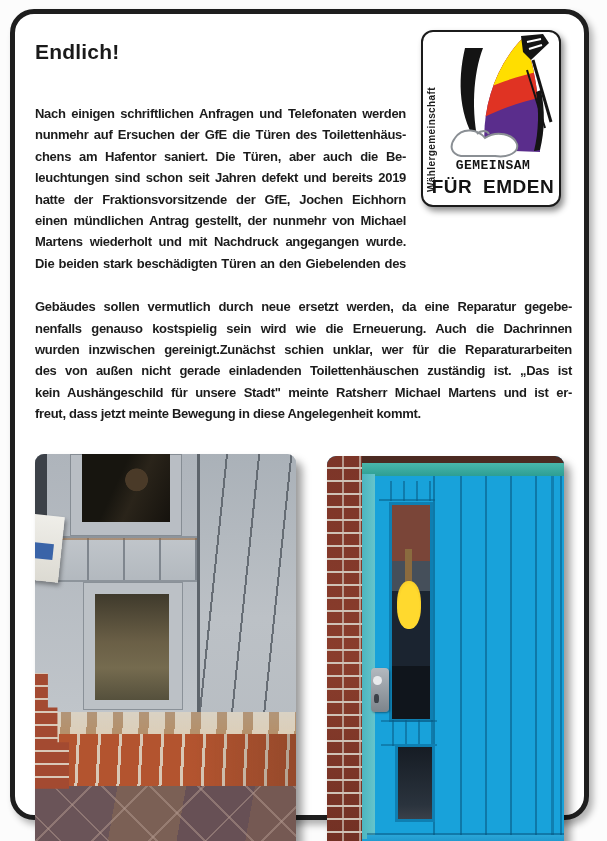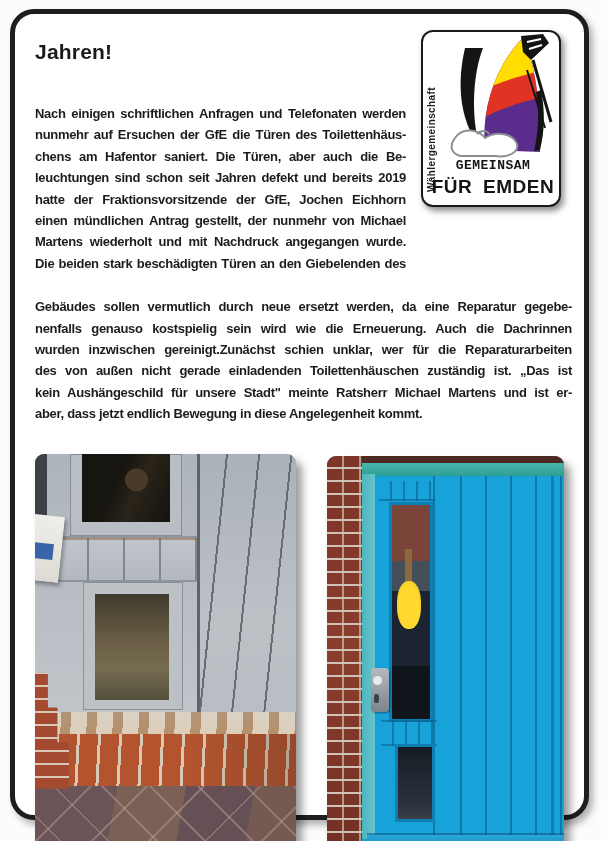--- a/index.html
+++ b/index.html
@@ -123,21 +123,21 @@
   .p2-sill{left:40px;right:0;bottom:14px;height:16px;
     background:linear-gradient(180deg,#2aa6d8,#1187c0);box-shadow:0 -2px 0 rgba(8,80,120,.5);}
   .p2-ground{left:30px;right:0;bottom:0;height:14px;background:
     repeating-linear-gradient(90deg,#5d2a1f 0 9px,#7a4033 9px 11px);}
 </style>
 </head>
 <body>
 
 <div class="frame">
 
-  <h1 class="title">Jahren!</h1>
+  <h1 class="title">Endlich!</h1>
 
   <div class="logo-box">
     <div class="logo-vertical">Wählergemeinschaft</div>
     <svg class="logo-svg" viewBox="0 0 122 126" xmlns="http://www.w3.org/2000/svg">
       <defs>
         <clipPath id="sailclip">
           <path d="M86,4 C98,30 104,70 103,118 L48,116 C44,80 56,34 86,4 Z"></path>
         </clipPath>
       </defs>
 
@@ -171,21 +171,21 @@
 leuchtungen sind schon seit Jahren defekt und bereits 2019
 hatte der Fraktionsvorsitzende der GfE, Jochen Eichhorn
 einen mündlichen Antrag gestellt, der nunmehr von Michael
 Martens wiederholt und mit Nachdruck angegangen wurde.
 Die beiden stark beschädigten Türen an den Giebelenden des</div>
   <div class="body-wide">Gebäudes sollen vermutlich durch neue ersetzt werden, da eine Reparatur gegebe-
 nenfalls genauso kostspielig sein wird wie die Erneuerung. Auch die Dachrinnen
 wurden inzwischen gereinigt.Zunächst schien unklar, wer für die Reparaturarbeiten
 des von außen nicht gerade einladenden Toilettenhäuschen zuständig ist. „Das ist
 kein Aushängeschild für unsere Stadt" meinte Ratsherr Michael Martens und ist er-</div>
-  <div class="body-last">aber, dass jetzt endlich Bewegung in diese Angelegenheit kommt.</div>
+  <div class="body-last">freut, dass jetzt meinte Bewegung in diese Angelegenheit kommt.</div>
 
   <div class="photos">
 
     <div class="photo old">
       <div class="p1-planks"></div>
       <div class="p1-door"></div>
       <div class="p1-win-top-frame">
         <div class="p1-win-top"></div>
       </div>
       <div class="p1-midband"></div>

